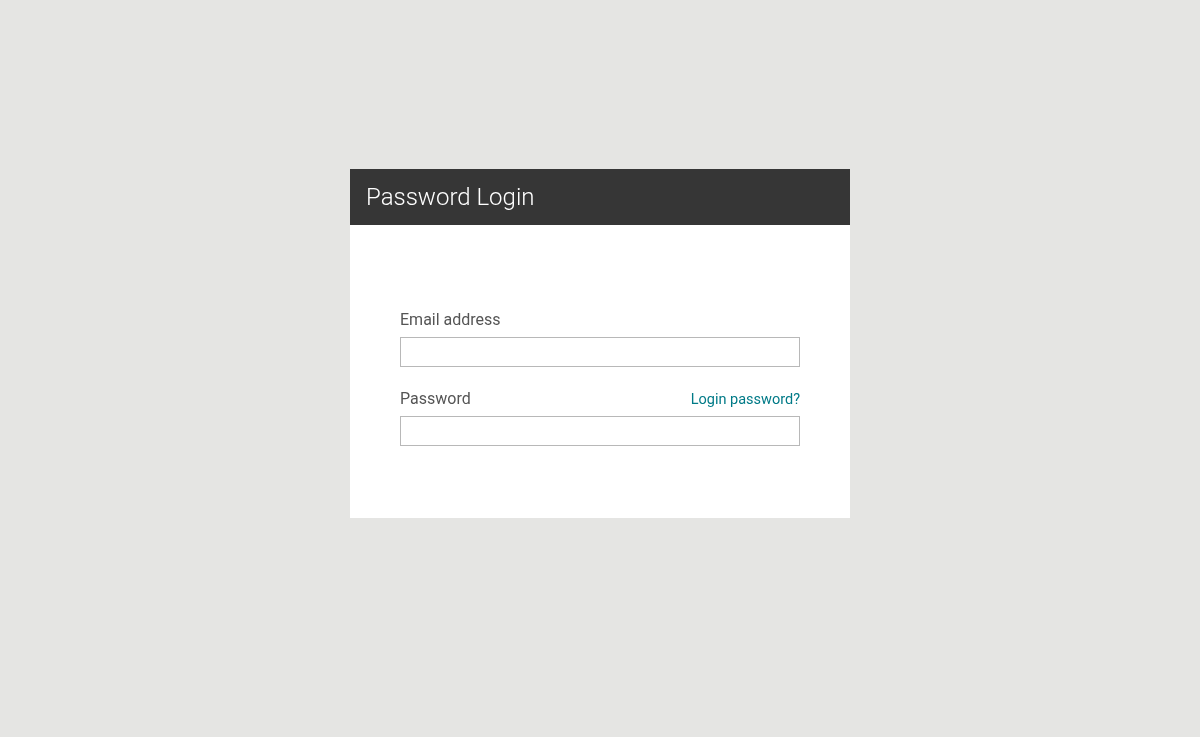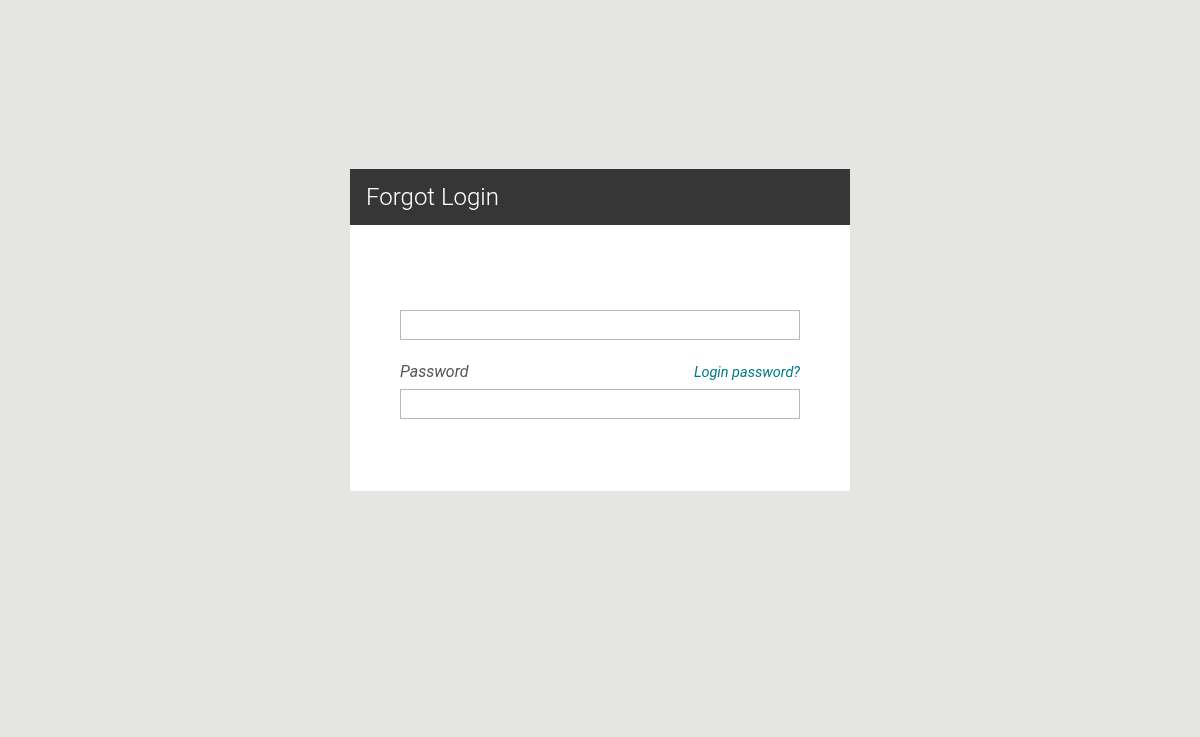--- a/index.html
+++ b/index.html
@@ -39,21 +39,20 @@
       color: #555555;
       font-size: 16px;
       font-weight: 400;
       margin-bottom: 8px;
     }
     .label-row {
       display: flex;
       justify-content: space-between;
       align-items: baseline;
       margin-bottom: 8px;
-      font-style: italic;
     }
     .label-row .form-label {
       margin-bottom: 0;
     }
     .forgot-link {
       color: #007a87;
       font-size: 14.5px;
       text-decoration: none;
       cursor: pointer;
       font-weight: 400;
@@ -79,23 +78,24 @@
       padding: 8px 14px;
       font-size: 14px;
       font-weight: 500;
       cursor: pointer;
     }
   </style>
 </head>
 <body>
 
 <div class="login-panel">
-  <div class="panel-header">Forgot Login</div>
+  <div class="panel-header">Password Login</div>
   <div class="panel-body">
     <div class="form-group">
+      <label class="form-label">Email address</label>
       <input type="text" class="form-input" value="" style="">
     </div>
     <div class="form-group">
       <div class="label-row">
         <label class="form-label">Password</label>
         <a class="forgot-link">Login password?</a>
       </div>
       <input type="password" class="form-input" value="" style="">
     </div>
   </div>

